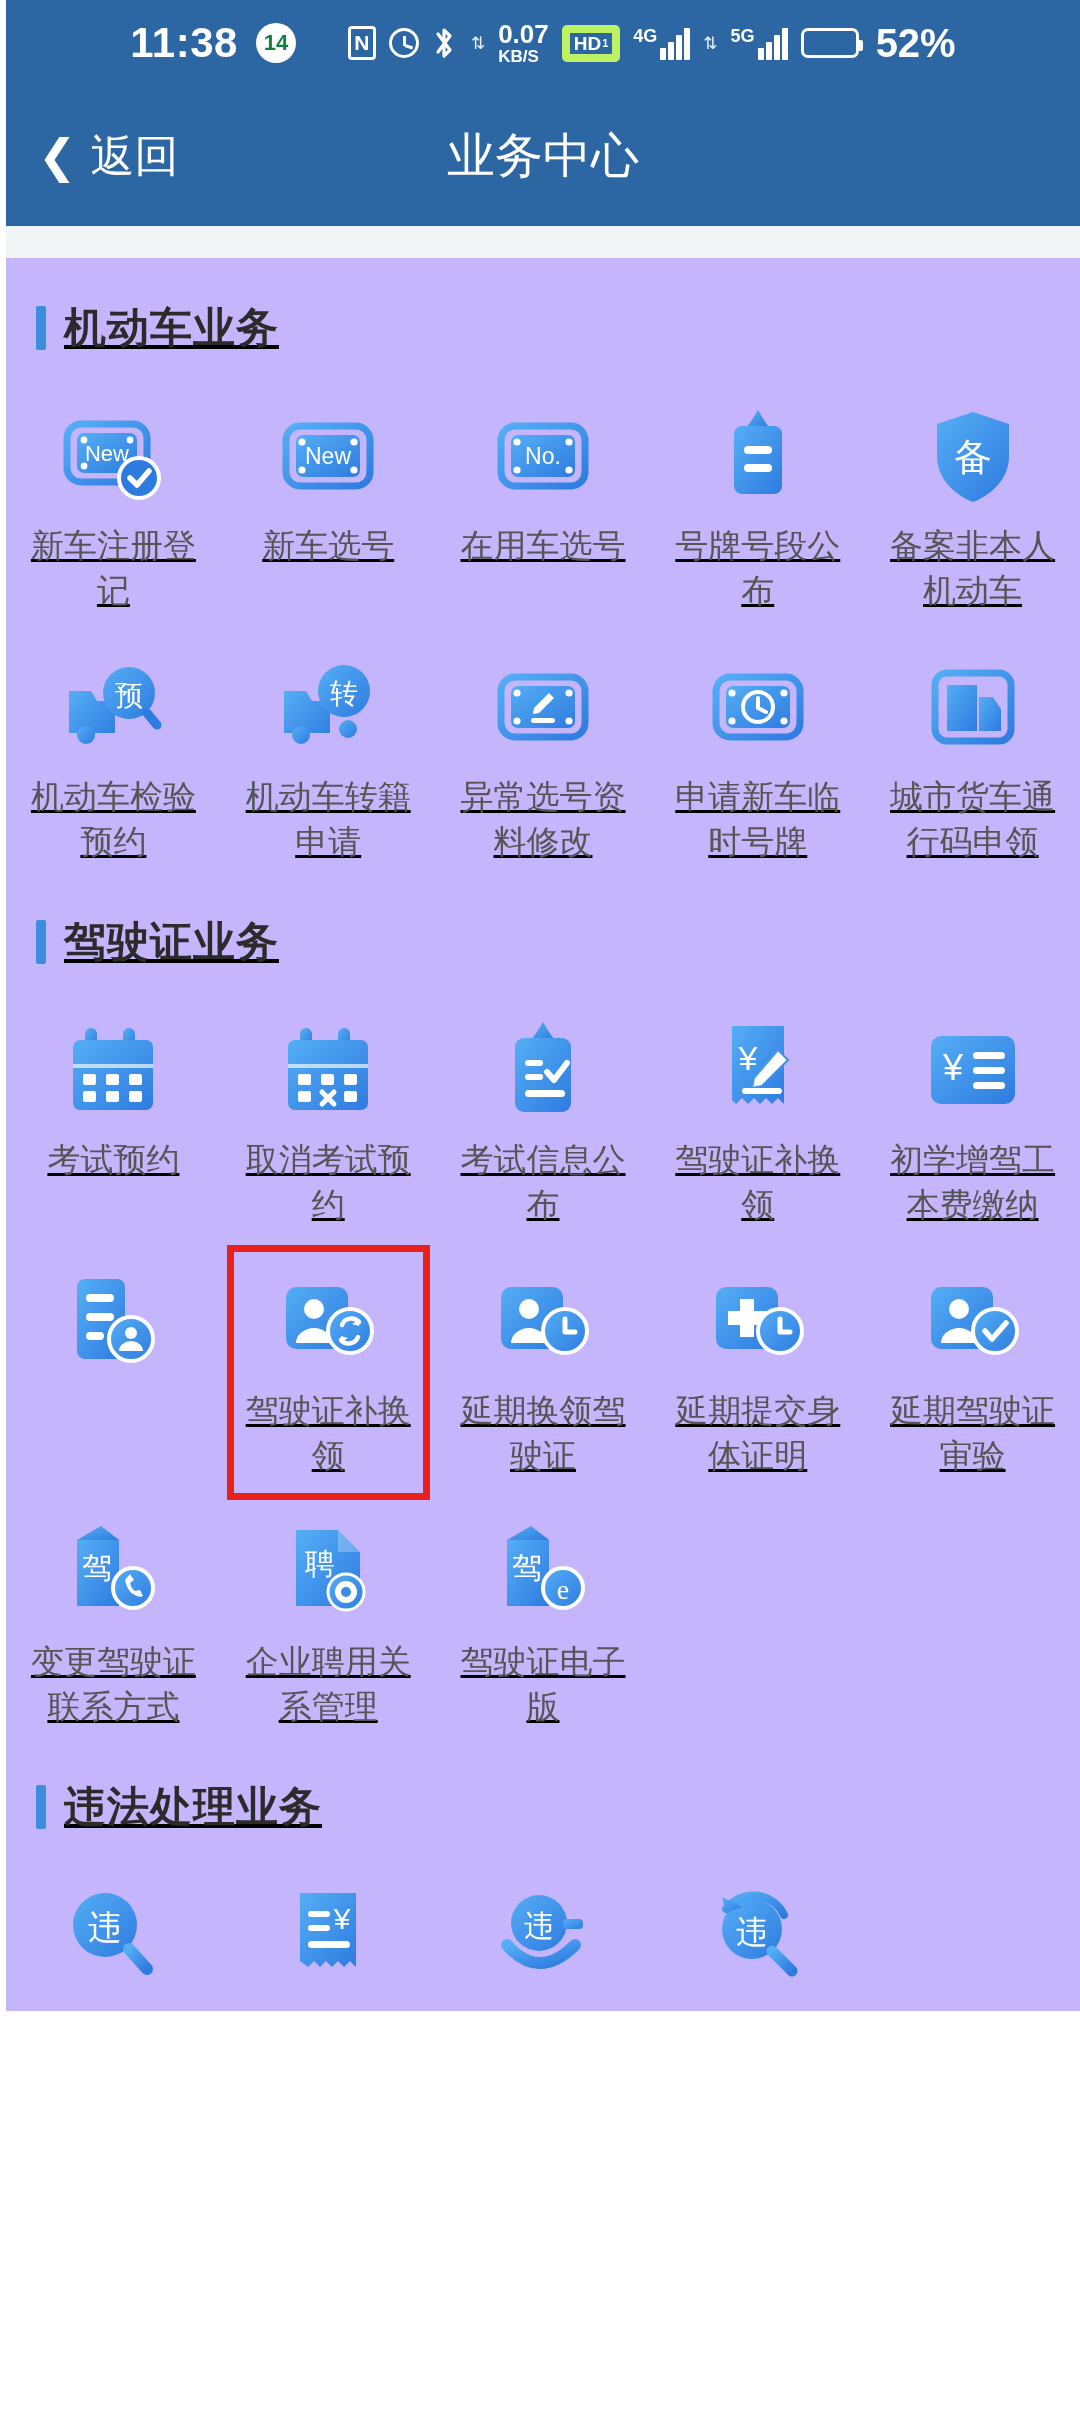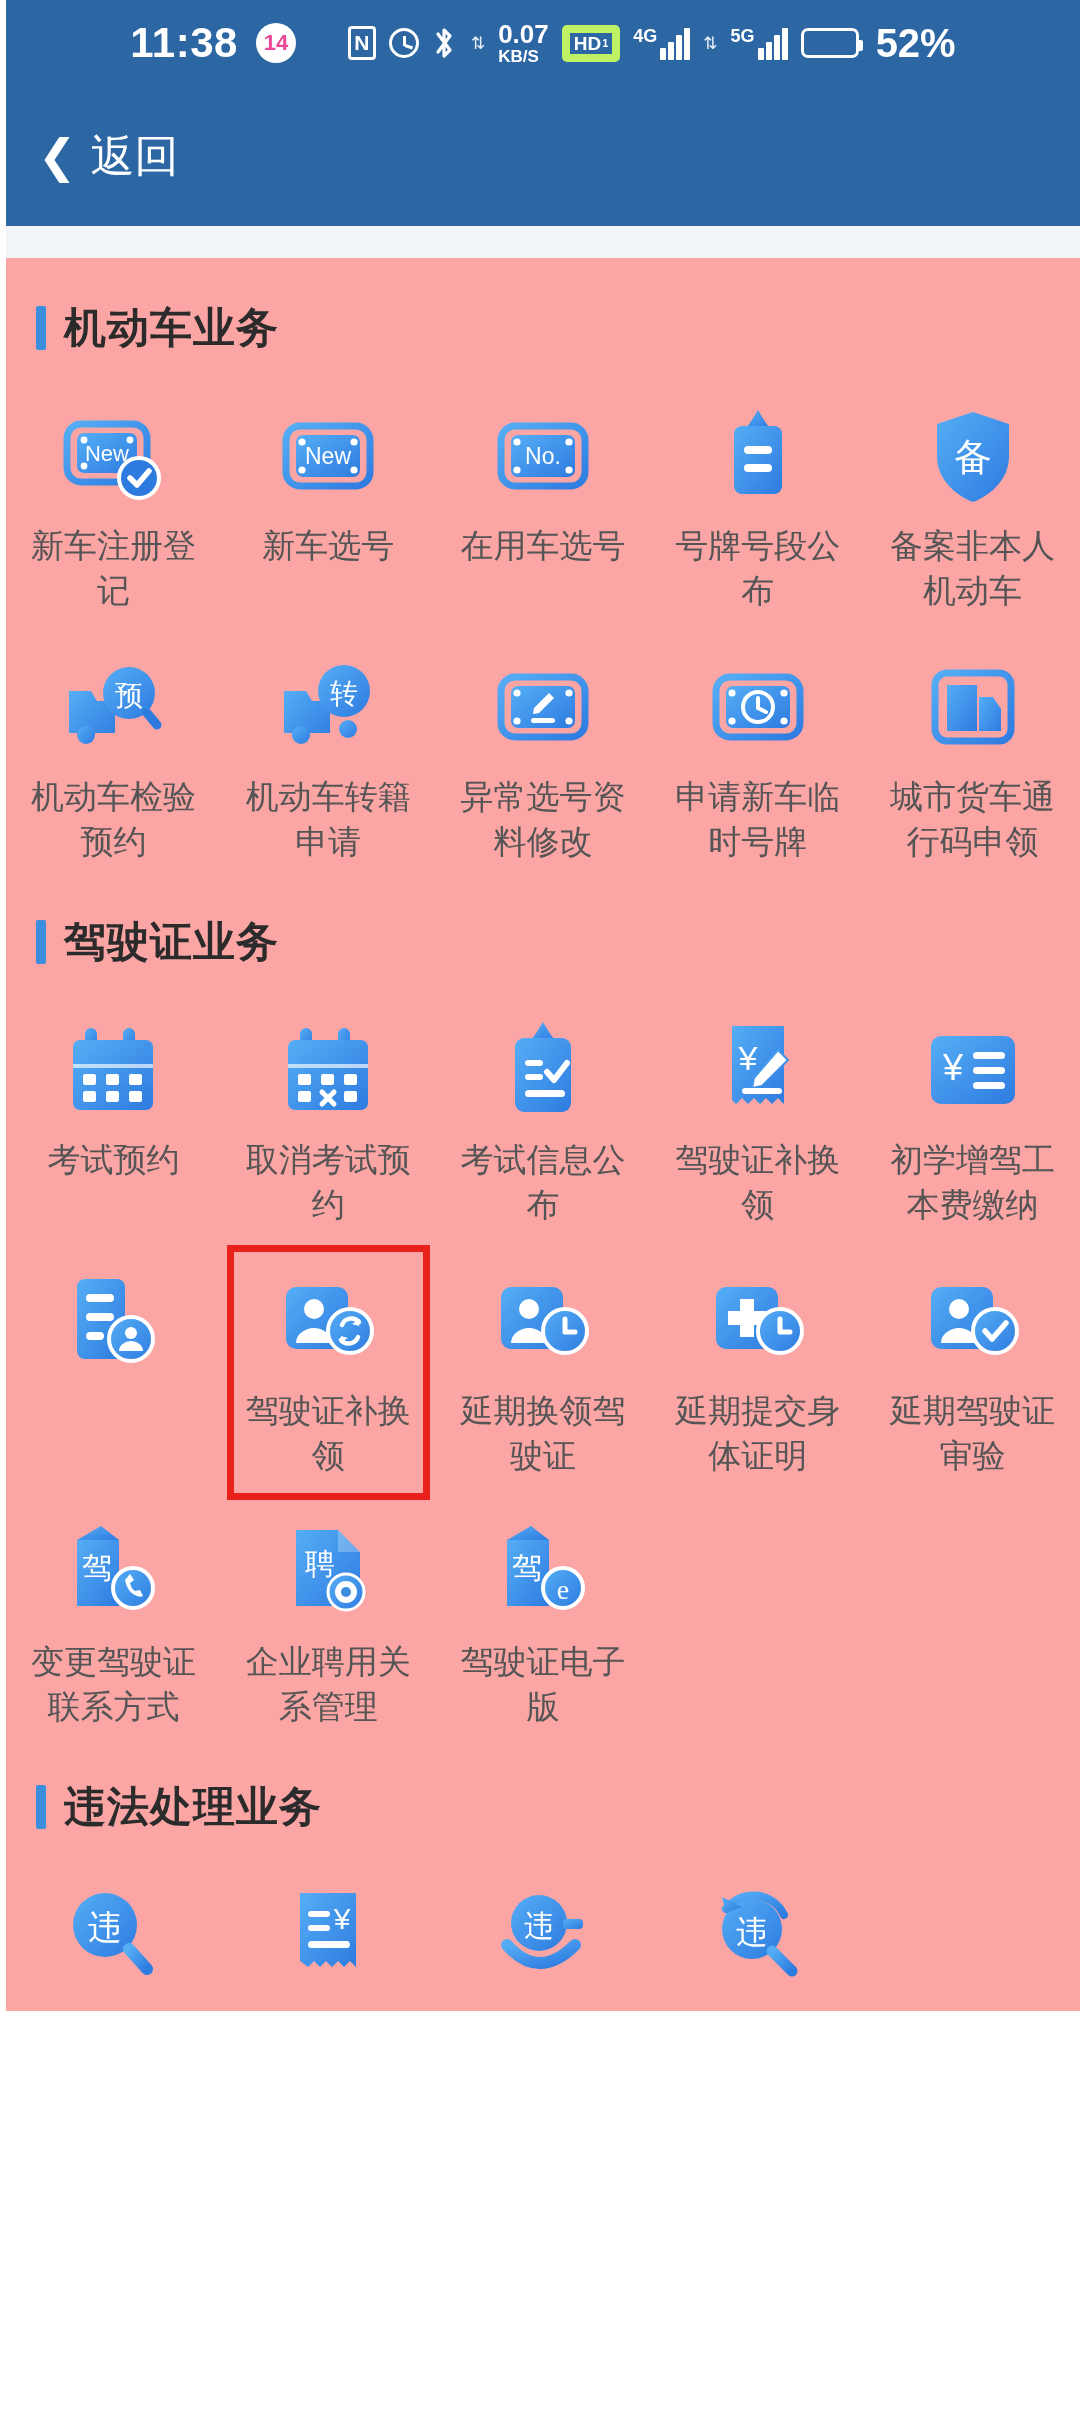--- a/index.html
+++ b/index.html
@@ -12,21 +12,21 @@
 
   
   .statusbar{
     height:86px; background:#2C66A3; color:#fff;
     display:flex; align-items:center; justify-content:center; gap:14px;
     padding:0 26px; position:relative;
   }
   .sb-left{ display:flex; align-items:center; gap:18px; }
   .sb-time{ font-size:42px; font-weight:600; letter-spacing:0.5px; }
   .sb-badge{
-    width:40px;height:40px;border-radius:50%;background:#ffffff;color:#ec4899;
+    width:40px;height:40px;border-radius:50%;background:#ffffff;color:#15803d;
     font-size:22px;font-weight:700;display:flex;align-items:center;justify-content:center;
   }
   .sb-right{ display:flex; align-items:center; gap:13px; margin-left:38px;}
   .ic{ display:inline-flex; align-items:center; justify-content:center; }
   .nfc{ width:28px;height:34px;border:3px solid #fff;border-radius:4px;position:relative;}
   .nfc::after{content:"N";position:absolute;inset:0;font-size:21px;line-height:28px;text-align:center;font-weight:700;color:#fff;}
   .alarm{width:30px;height:30px;border:3px solid #fff;border-radius:50%;position:relative;}
   .alarm::before{content:"";position:absolute;left:11px;top:5px;width:3px;height:10px;background:#fff;}
   .alarm::after{content:"";position:absolute;left:13px;top:13px;width:8px;height:3px;background:#fff;transform-origin:left;transform:rotate(18deg);}
   .bt{font-size:30px;line-height:30px;font-weight:700;}
@@ -55,21 +55,21 @@
   .nav-back{display:flex;align-items:center;gap:14px;padding-left:32px;cursor:pointer;}
   .nav-chev{font-size:46px;font-weight:300;line-height:1;}
   .nav-back-label{font-size:44px;}
   .nav-title{
     position:absolute;left:0;right:0;text-align:center;font-size:48px;font-weight:500;
     pointer-events:none;
   }
   .nav-gap{height:32px;background:#F2F5F7;}
 
   
-  .content{padding:0 0 0 0;background:#fca5a5;}
+  .content{padding:0 0 0 0;background:#c4b5fd;text-decoration:underline;}
   .section{padding-top:42px;}
   .sec-head{display:flex;align-items:center;gap:18px;padding-left:30px;margin-bottom:14px;}
   .sec-bar{width:10px;height:44px;background:#3C8DDE;border-radius:2px;}
   .sec-title{font-size:42px;font-weight:700;color:#2B2B2B;letter-spacing:1px;}
 
   .grid{display:grid;grid-template-columns:repeat(5,1fr);}
   .cell{
     display:flex;flex-direction:column;align-items:center;
     padding:34px 6px 8px 6px;position:relative;cursor:pointer;
   }
@@ -133,20 +133,21 @@
       <span class="batt"><span class="fill" id="batt-fill" style="width: 52%;"></span></span>
       <span class="sb-pct">52%</span>
     </div>
   </div>
 
   <div class="navbar">
     <div class="nav-back">
       <span class="nav-chev">❮</span>
       <span class="nav-back-label">返回</span>
     </div>
+    <div class="nav-title">业务中心</div>
   </div>
   <div class="nav-gap"></div>
 
   <div class="content" id="content">
       <div class="section">
         <div class="sec-head">
           <span class="sec-bar"></span>
           <span class="sec-title">机动车业务</span>
         </div>
         <div class="grid">

